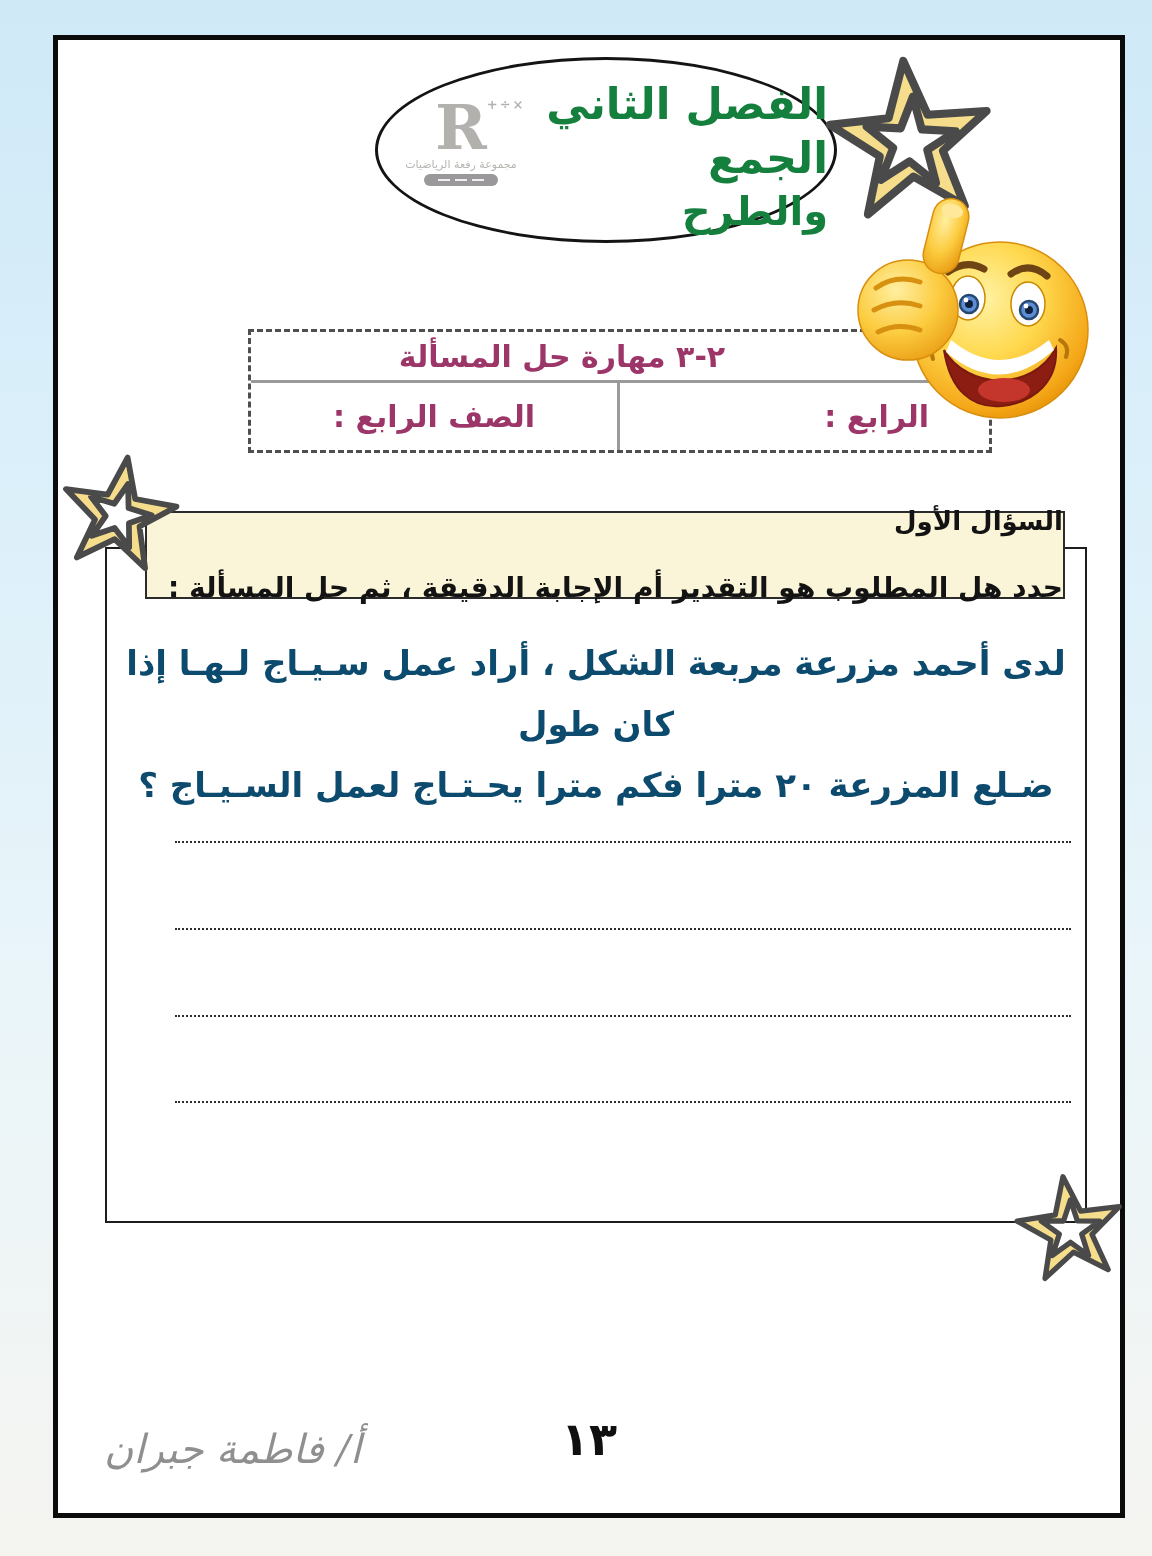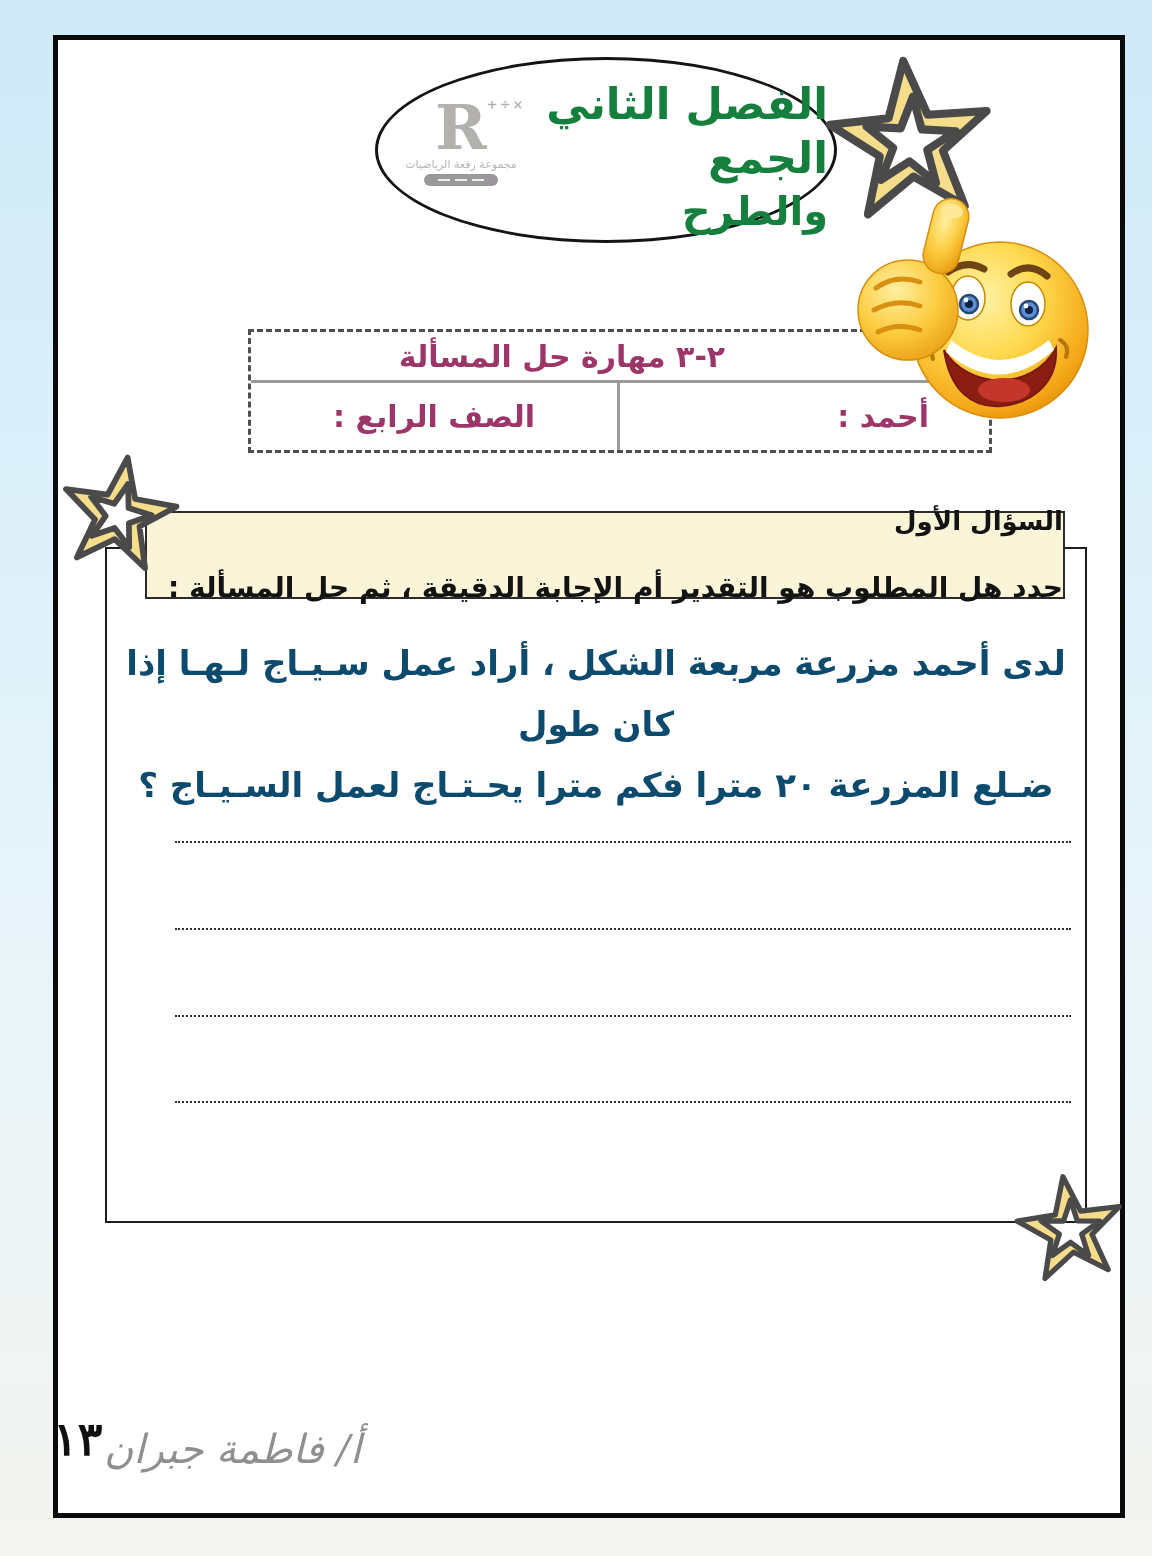--- a/index.html
+++ b/index.html
@@ -93,22 +93,22 @@
     text-align:center;direction:rtl;color:#0c4a6e;
     font-size:34px;font-weight:bold;line-height:1.8;
   }
   .answer-line{
     position:absolute;left:68px;right:14px;height:0;
     border-bottom:2.5px dotted #2e2e2e;
   }
   .al-1{top:292px;} .al-2{top:379px;} .al-3{top:466px;} .al-4{top:552px;}
   
   .page-number{
-    position:absolute;left:53px;top:1412px;width:1072px;text-align:left;
-    font-size:46px;font-weight:bold;color:#101010;direction:rtl;font-family:Liberation Serif, serif;
+    position:absolute;left:53px;top:1412px;width:1072px;text-align:center;
+    font-size:46px;font-weight:bold;color:#101010;direction:rtl;
   }
   .signature{
     position:absolute;left:104px;top:1426px;font-size:40px;color:#8f8f8f;
     direction:rtl;font-family:"DejaVu Serif",serif;font-style:italic;
   }
 </style>
 </head>
 <body>
 
 <div class="canvas">
@@ -200,21 +200,21 @@
       </g>
     </svg>
   </div>
 
   <div class="info-table">
     <div class="it-title-row">
       <span class="it-title">٢-٣ مهارة حل المسألة</span>
     </div>
     <div class="it-cells">
       <div class="cell-name">
-        <span>أحمد :</span>
+        <span>الرابع :</span>
       </div>
       <div class="cell-grade">
         <span>الصف الرابع  :</span>
       </div>
     </div>
   </div>
 
   <div class="q-header">
     <div class="qh-line1">السؤال الأول</div>
     <div class="qh-line2">حدد هل المطلوب هو التقدير أم الإجابة الدقيقة ، ثم حل المسألة :</div>

